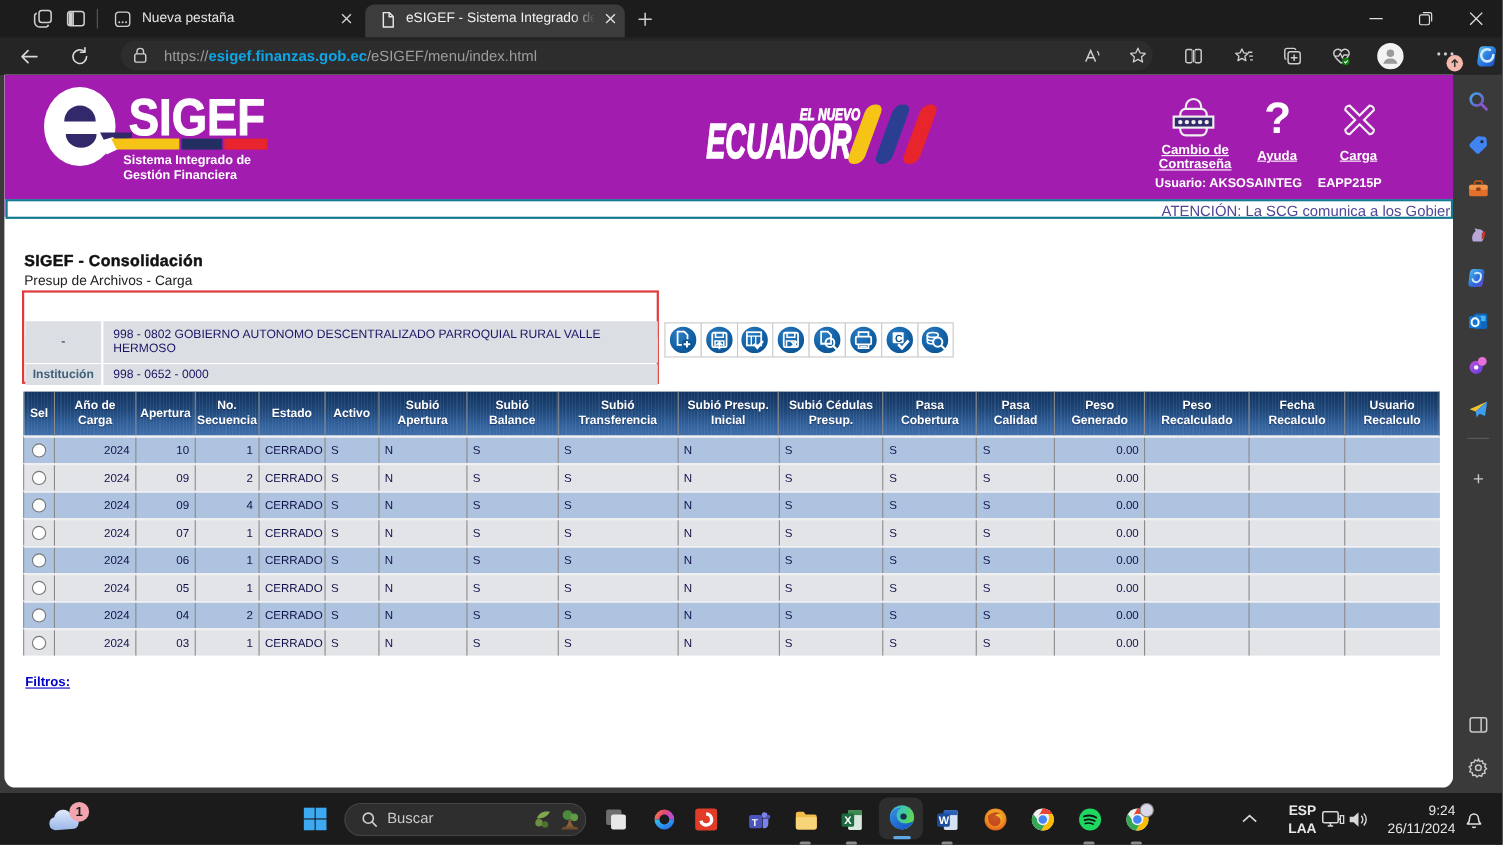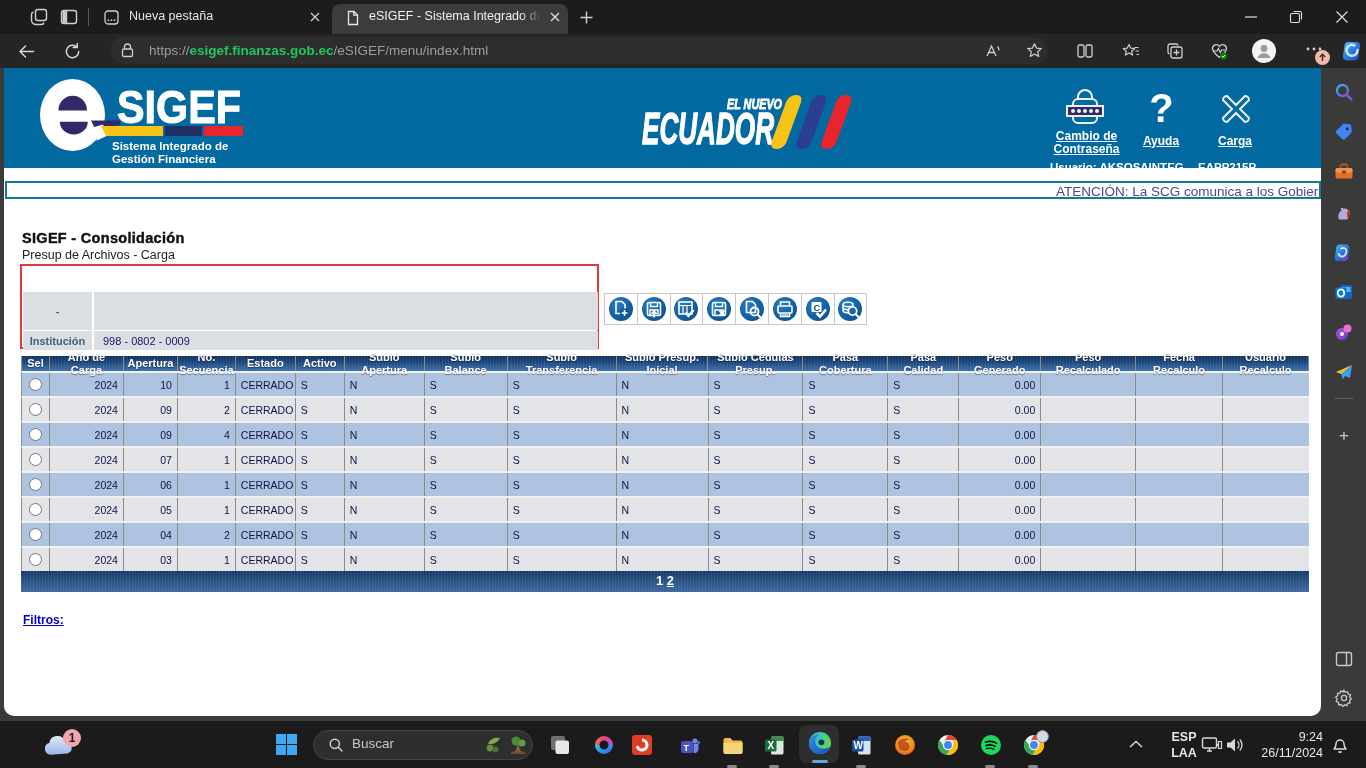--- a/index.html
+++ b/index.html
@@ -14,39 +14,39 @@
   #page { position:absolute; left:4px; top:0; width:1317px; height:648px; background:#ffffff; border-radius:0 0 10px 10px; overflow:hidden; }
   #sidebar { position:absolute; right:0; top:0; width:45px; height:653px; background:#3a3a3a; }
   #taskbar { position:absolute; left:0; top:721px; width:1366px; height:47px; background:#1b1b1b; }
 
   .ticon { stroke:#cfcfcf; fill:none; stroke-width:1.4; }
 
   
   #activetab { position:absolute; left:332px; top:4px; width:236px; height:30px; background:#3c3c3c; border-radius:8px 8px 0 0; }
 
   
-  #navyhead { position:absolute; left:0; top:0; width:1317px; height:100px; background:#0369a1; }
+  #navyhead { position:absolute; left:0; top:0; width:1317px; height:129px; background:#a21caf; }
   #marquee { position:absolute; left:1px; top:113px; width:1316px; height:18px; background:#fff; border:2px solid #147a91; overflow:hidden; }
   #menubar { position:absolute; left:0; top:132px; width:1317px; height:23px; background:#32296a; color:#fff; font-size:12.5px; line-height:23px; padding-left:5px; }
 
   .hicon-label { color:#fff; font-weight:bold; font-size:12px; text-decoration:underline; text-align:center; line-height:13px; }
 
   
   #formbox { position:absolute; left:16px; top:196px; width:579px; height:85px; border:2px solid #e03a3a; background:#fff; }
   .frow { position:absolute; left:1px; width:575px; background:#dbdfe4; }
   .flabel { position:absolute; left:0; top:0; width:71px; height:100%; color:#3f6079; font-weight:bold; font-size:11px; display:flex; align-items:center; justify-content:center; border-right:2px solid #fff; }
   .fval { position:absolute; left:73px; top:0; right:0; height:100%; color:#1b1464; font-size:11px; display:flex; align-items:center; padding-left:7px; }
 
   
   #icontb { position:absolute; left:601px; top:225px; height:34px; display:flex; }
   .icell { width:33.8px; height:32px; border:1px solid #c8c8c8; background:#fff; display:flex; align-items:center; justify-content:center; margin-left:-1px; }
 
   
   #dtable { position:absolute; left:17px; top:288px; width:1288px; }
-  #dthead { height:15px; background:repeating-linear-gradient(90deg, rgba(160,190,225,0.10) 0 1px, transparent 1px 3px), linear-gradient(180deg,#12335f 0%, #1e4677 40%, #32619c 75%, #3f6ea8 100%); display:flex; color:#fff; font-weight:bold; font-size:11px; border-left:1px solid #909090; text-shadow:0 1px 1px rgba(0,0,30,0.45); }
+  #dthead { height:40px; background:repeating-linear-gradient(90deg, rgba(160,190,225,0.10) 0 1px, transparent 1px 3px), linear-gradient(180deg,#12335f 0%, #1e4677 40%, #32619c 75%, #3f6ea8 100%); display:flex; color:#fff; font-weight:bold; font-size:11px; border-left:1px solid #909090; text-shadow:0 1px 1px rgba(0,0,30,0.45); }
   .hc { display:flex; align-items:center; justify-content:center; text-align:center; border-right:1px solid #8c8c8c; line-height:13px; }
   .drow { height:25px; display:flex; font-size:10.5px; color:#10104a; border-top:2px solid #f0f0f0; border-left:1px solid #909090; }
   .drow.odd  { background:#aec3e0; }
   .drow.even { background:#e2e4e8; }
   .dc { border-right:1px solid #8a8a8a; display:flex; align-items:center; padding:0 5px; }
   .num { justify-content:flex-end; }
   #dfoot { height:21px; background:repeating-linear-gradient(90deg, rgba(160,190,225,0.10) 0 1px, transparent 1px 3px), linear-gradient(180deg,#173a67 0%, #2b5484 50%, #3c69a0 100%); color:#fff; font-weight:bold; font-size:13px; text-align:center; line-height:20px; }
 
   .radio { width:13px; height:13px; border-radius:50%; border:1px solid #777; background:#fff; margin:0 auto; }
 </style>
@@ -114,21 +114,21 @@
       <path d="M15.7 9.5 a6.2 6.2 0 1 1 -1.8 -4.4" stroke="#d8d8d8" stroke-width="1.5" fill="none" stroke-linecap="round"></path>
       <path d="M14.2 1.5 v4 h-4" stroke="#d8d8d8" stroke-width="1.5" fill="none" stroke-linecap="round" stroke-linejoin="round"></path>
     </svg>
 
   <div class="abs" style="left:110px; top:3px; width:938px; height:27px; background:#2d2d2d; border-radius:14px;"></div>
 
   <svg class="abs" style="left:119px; top:8px;" width="17" height="17" viewBox="0 0 17 17">
       <rect x="3.5" y="7" width="10" height="7.5" rx="1.6" fill="none" stroke="#cfcfcf" stroke-width="1.3"></rect>
       <path d="M5.5 7 V5 a3 3 0 0 1 6 0 v2" fill="none" stroke="#cfcfcf" stroke-width="1.3"></path>
     </svg>
-  <div class="abs" style="left:149px; top:9px; font-size:13.5px; color:#9d9d9d;">https://<span style="color:#22c55e; font-weight:bold;">esigef.finanzas.gob.ec</span>/eSIGEF/menu/index.html</div>
+  <div class="abs" style="left:149px; top:9px; font-size:13.5px; color:#9d9d9d;">https://<span style="color:#0ea5e9; font-weight:bold;">esigef.finanzas.gob.ec</span>/eSIGEF/menu/index.html</div>
 
   <svg class="abs" style="left:984px; top:8px;" width="18" height="18" viewBox="0 0 18 18">
       <path d="M3 14 L7.5 4 L12 14 M4.8 10.5 h5.4" stroke="#cfcfcf" stroke-width="1.3" fill="none"></path>
       <path d="M13.5 4.5 a6 6 0 0 1 1.5 4" stroke="#cfcfcf" stroke-width="1.2" fill="none"></path>
     </svg>
 
   <svg class="abs" style="left:1026px; top:8px;" width="17" height="17" viewBox="0 0 17 17">
       <path d="M8.5 1.8 l2 4.3 4.7 .5 -3.5 3.2 1 4.6 -4.2 -2.4 -4.2 2.4 1 -4.6 -3.5 -3.2 4.7 -.5 z" fill="none" stroke="#cfcfcf" stroke-width="1.2" stroke-linejoin="round"></path>
     </svg>
 
@@ -244,24 +244,25 @@
     <div style="position:absolute; left:18px; top:162px; font-size:14.5px; font-weight:bold; letter-spacing:0.3px; color:#111; -webkit-text-stroke:0.4px #111;">SIGEF - Consolidación</div>
     <div style="position:absolute; left:18px; top:180px; font-size:12.5px; color:#222;">Presup de Archivos - Carga</div>
 
     <div id="formbox">
       <div class="frow" style="top:1px; height:23px;margin-top:40px;">
         <div class="flabel">Ejercicio</div>
           <div class="fval">2024</div>
       </div>
       <div class="frow" style="top:26px; height:37px;">
         <div class="flabel">-</div>
+        <div class="fval" style="line-height:13px;">998 - 0802 GOBIERNO AUTONOMO DESCENTRALIZADO PARROQUIAL RURAL VALLE HERMOSO</div>
       </div>
       <div class="frow" style="top:65px; height:19px;">
         <div class="flabel">Institución</div>
-          <div class="fval">998 - 0802 - 0009</div>
+          <div class="fval">998 - 0652 - 0000</div>
       </div>
     </div>
 
     <div id="icontb">
       <div class="icell">
           <svg width="26" height="26" viewBox="0 0 26 26">
         <circle cx="13" cy="13" r="12" fill="url(#blu)"></circle>
         <path d="M8 5.5 h6 l3 3 v9 h-9 z" fill="none" stroke="#fff" stroke-width="1.6"></path>
         <circle cx="16.5" cy="17" r="4.6" fill="#0b548f"></circle>
             <path d="M16.5 14 v6 M13.5 17 h6" stroke="#fff" stroke-width="1.7"></path>
@@ -519,21 +520,20 @@
             <div class="dc" style="width:92px;">N</div>
             <div class="dc" style="width:95px;">S</div>
             <div class="dc" style="width:85px;">S</div>
             <div class="dc" style="width:71px;">S</div>
             <div class="dc num" style="width:82px;">0.00</div>
             <div class="dc" style="width:95px;"></div>
             <div class="dc" style="width:87px;"></div>
             <div class="dc" style="width:86px;border-right:none;"></div>
           </div>
         </div>
-      <div id="dfoot">1 <span style="text-decoration:underline;">2</span></div>
     </div>
     <div style="position:absolute; left:19px; top:545px; font-size:12px; font-weight:bold; color:#0000c8; text-decoration:underline;">Filtros:</div>
   </div>
   <div id="sidebar">
 
     <svg class="abs" style="left:13px; top:14px;" width="20" height="20" viewBox="0 0 20 20">
       <defs>
           <linearGradient id="sg1" x1="0" y1="0" x2="1" y2="1">
             <stop offset="0" stop-color="#3fa8f0"></stop>
             <stop offset="1" stop-color="#7b51c8"></stop>

